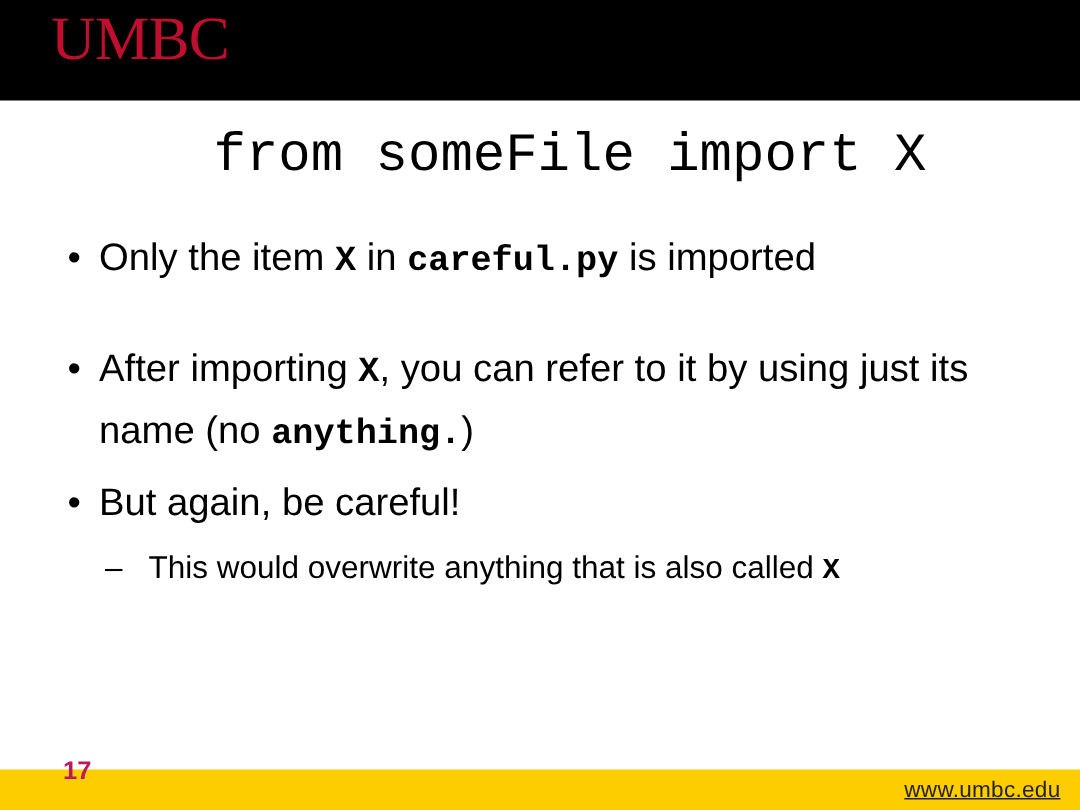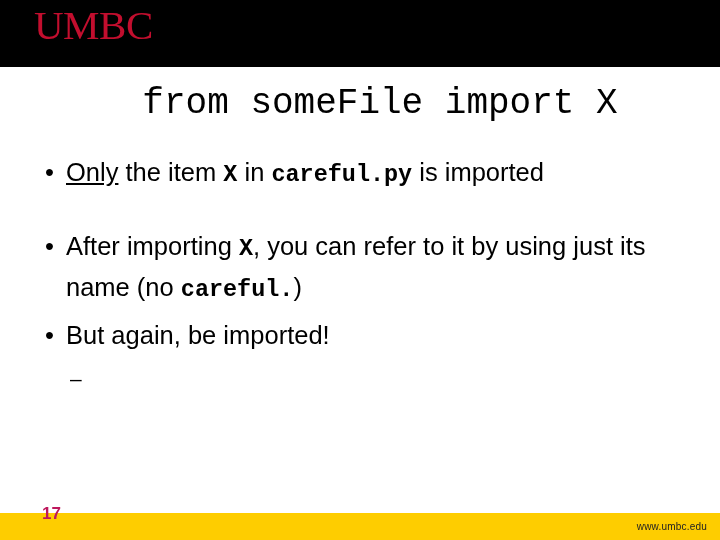--- a/index.html
+++ b/index.html
@@ -115,21 +115,21 @@
     font-size: 21px;
     line-height: 30px;
   }
 
   .mono {
     font-family: "Liberation Mono", monospace;
     font-weight: bold;
     font-size: 0.92em;
     letter-spacing: 0px;
   }
-  .underline { text-decoration: underline; }
+  .underline { }
 
   
   .footer-bar {
     position: absolute;
     left: 0;
     top: 513px;
     width: 720px;
     height: 27px;
     background: #fecd00;
   }
@@ -141,24 +141,25 @@
     font-size: 17px;
     font-weight: bold;
     color: #be185d;
     line-height: 20px;
   }
   .site-url {
     position: absolute;
     right: 13px;
     top: 520px;
     font-family: "Liberation Sans", sans-serif;
-    font-size: 10px;
+    font-size: 15px;
     color: #222222;
     line-height: 13px;
     letter-spacing: 0.2px;
+    text-decoration: underline;
   }
 </style>
 </head>
 <body>
 
 <div class="slide">
 
   <div class="header-band">
     <div class="logo-wrap">
       <span class="logo-word">UMBC</span>
@@ -169,30 +170,31 @@
 
   <div class="body-area">
 
     <div class="bullet bullet-1">
       <span class="dot">•</span>
       <span class="line"><span class="underline">Only</span><span> the item </span><span class="mono">X</span><span> in </span><span class="mono">careful.py</span><span> is imported</span></span>
     </div>
 
     <div class="bullet bullet-2">
       <span class="dot">•</span>
-      <span class="line"><span>After importing </span><span class="mono">X</span><span>, you can refer to it by using just its name (no </span><span class="mono">careful.</span><span>)</span></span>
+      <span class="line"><span>After importing </span><span class="mono">X</span><span>, you can refer to it by using just its name (no </span><span class="mono">anything.</span><span>)</span></span>
     </div>
 
     <div class="bullet bullet-3">
       <span class="dot">•</span>
-      <span class="line"><span>But again, be imported!</span></span>
+      <span class="line"><span>But again, be careful!</span></span>
     </div>
 
     <div class="subbullet">
       <span class="dash">–</span>
+      <span class="line"><span>This would overwrite anything that is also called </span><span class="mono">X</span></span>
     </div>
 
   </div>
 
   <div class="footer-bar"></div>
   <div class="page-number">17</div>
   <div class="site-url">www.umbc.edu</div>
 
 </div>
 

